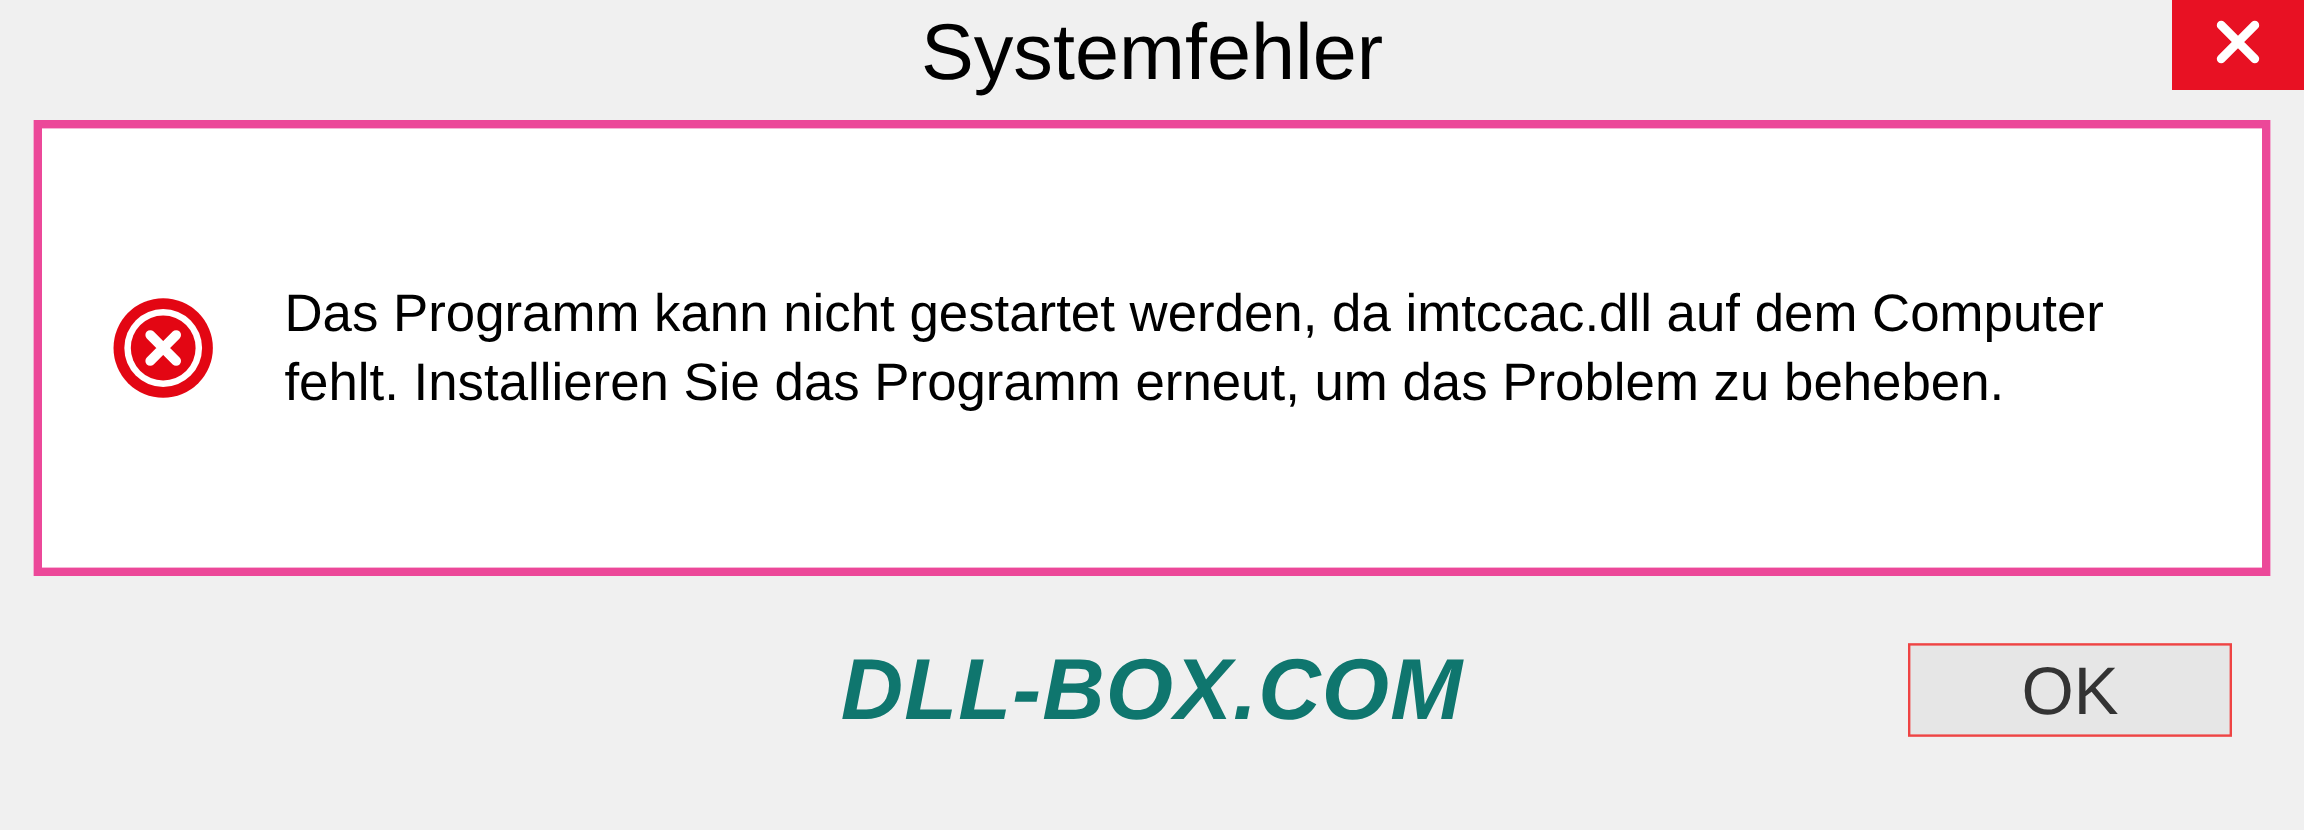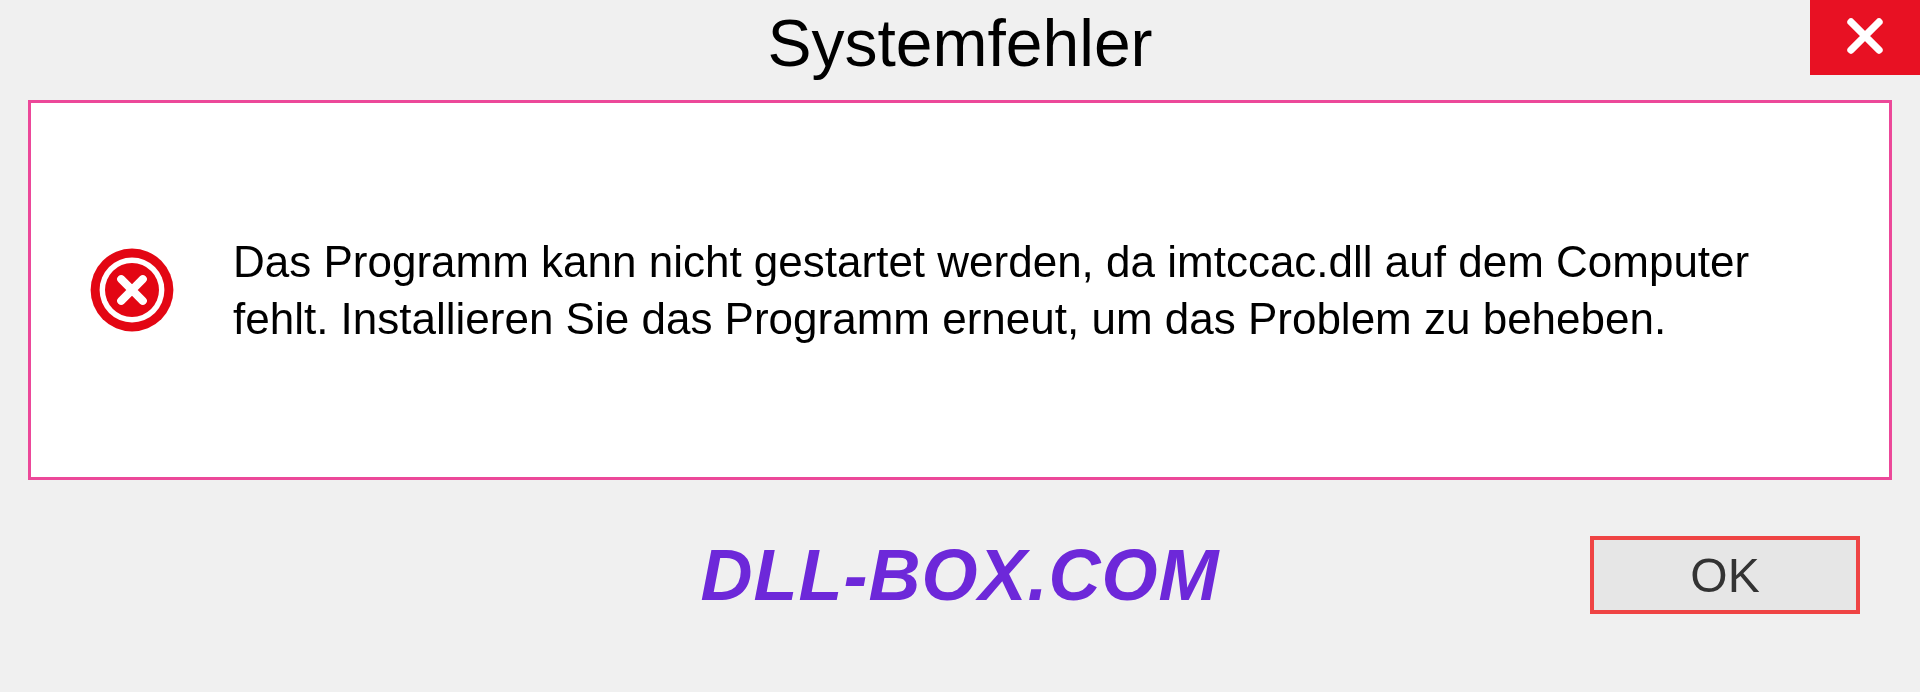--- a/index.html
+++ b/index.html
@@ -46,21 +46,21 @@
       justify-content: center;
       cursor: pointer;
     }
     .close-button svg {
       width: 42px;
       height: 42px;
     }
     .message-panel {
       margin: 15px 28px 10px 28px;
       background: #ffffff;
-      border: 3px solid #ec4899;
+      border: 7px solid #ec4899;
       height: 380px;
       display: flex;
       align-items: center;
       padding: 0 50px 0 56px;
     }
     .error-icon {
       width: 90px;
       height: 90px;
       flex-shrink: 0;
       margin-right: 56px;
@@ -83,30 +83,30 @@
       position: relative;
       height: 150px;
     }
     .watermark {
       position: absolute;
       left: 50%;
       transform: translateX(-50%);
       font-size: 72px;
       font-weight: 800;
       font-style: italic;
-      color: #6d28d9;
+      color: #0f766e;
       letter-spacing: 1px;
       font-family: Arial, sans-serif;
     }
     .ok-button {
       width: 270px;
       height: 78px;
       background: #e6e6e6;
-      border: 4px solid #ef4444;
-      font-size: 48px;
+      border: 2px solid #ef4444;
+      font-size: 56px;
       color: #333;
       display: flex;
       align-items: center;
       justify-content: center;
       cursor: pointer;
       font-family: "Segoe UI", Tahoma, Arial, sans-serif;
     }
   </style>
 </head>
 <body>

